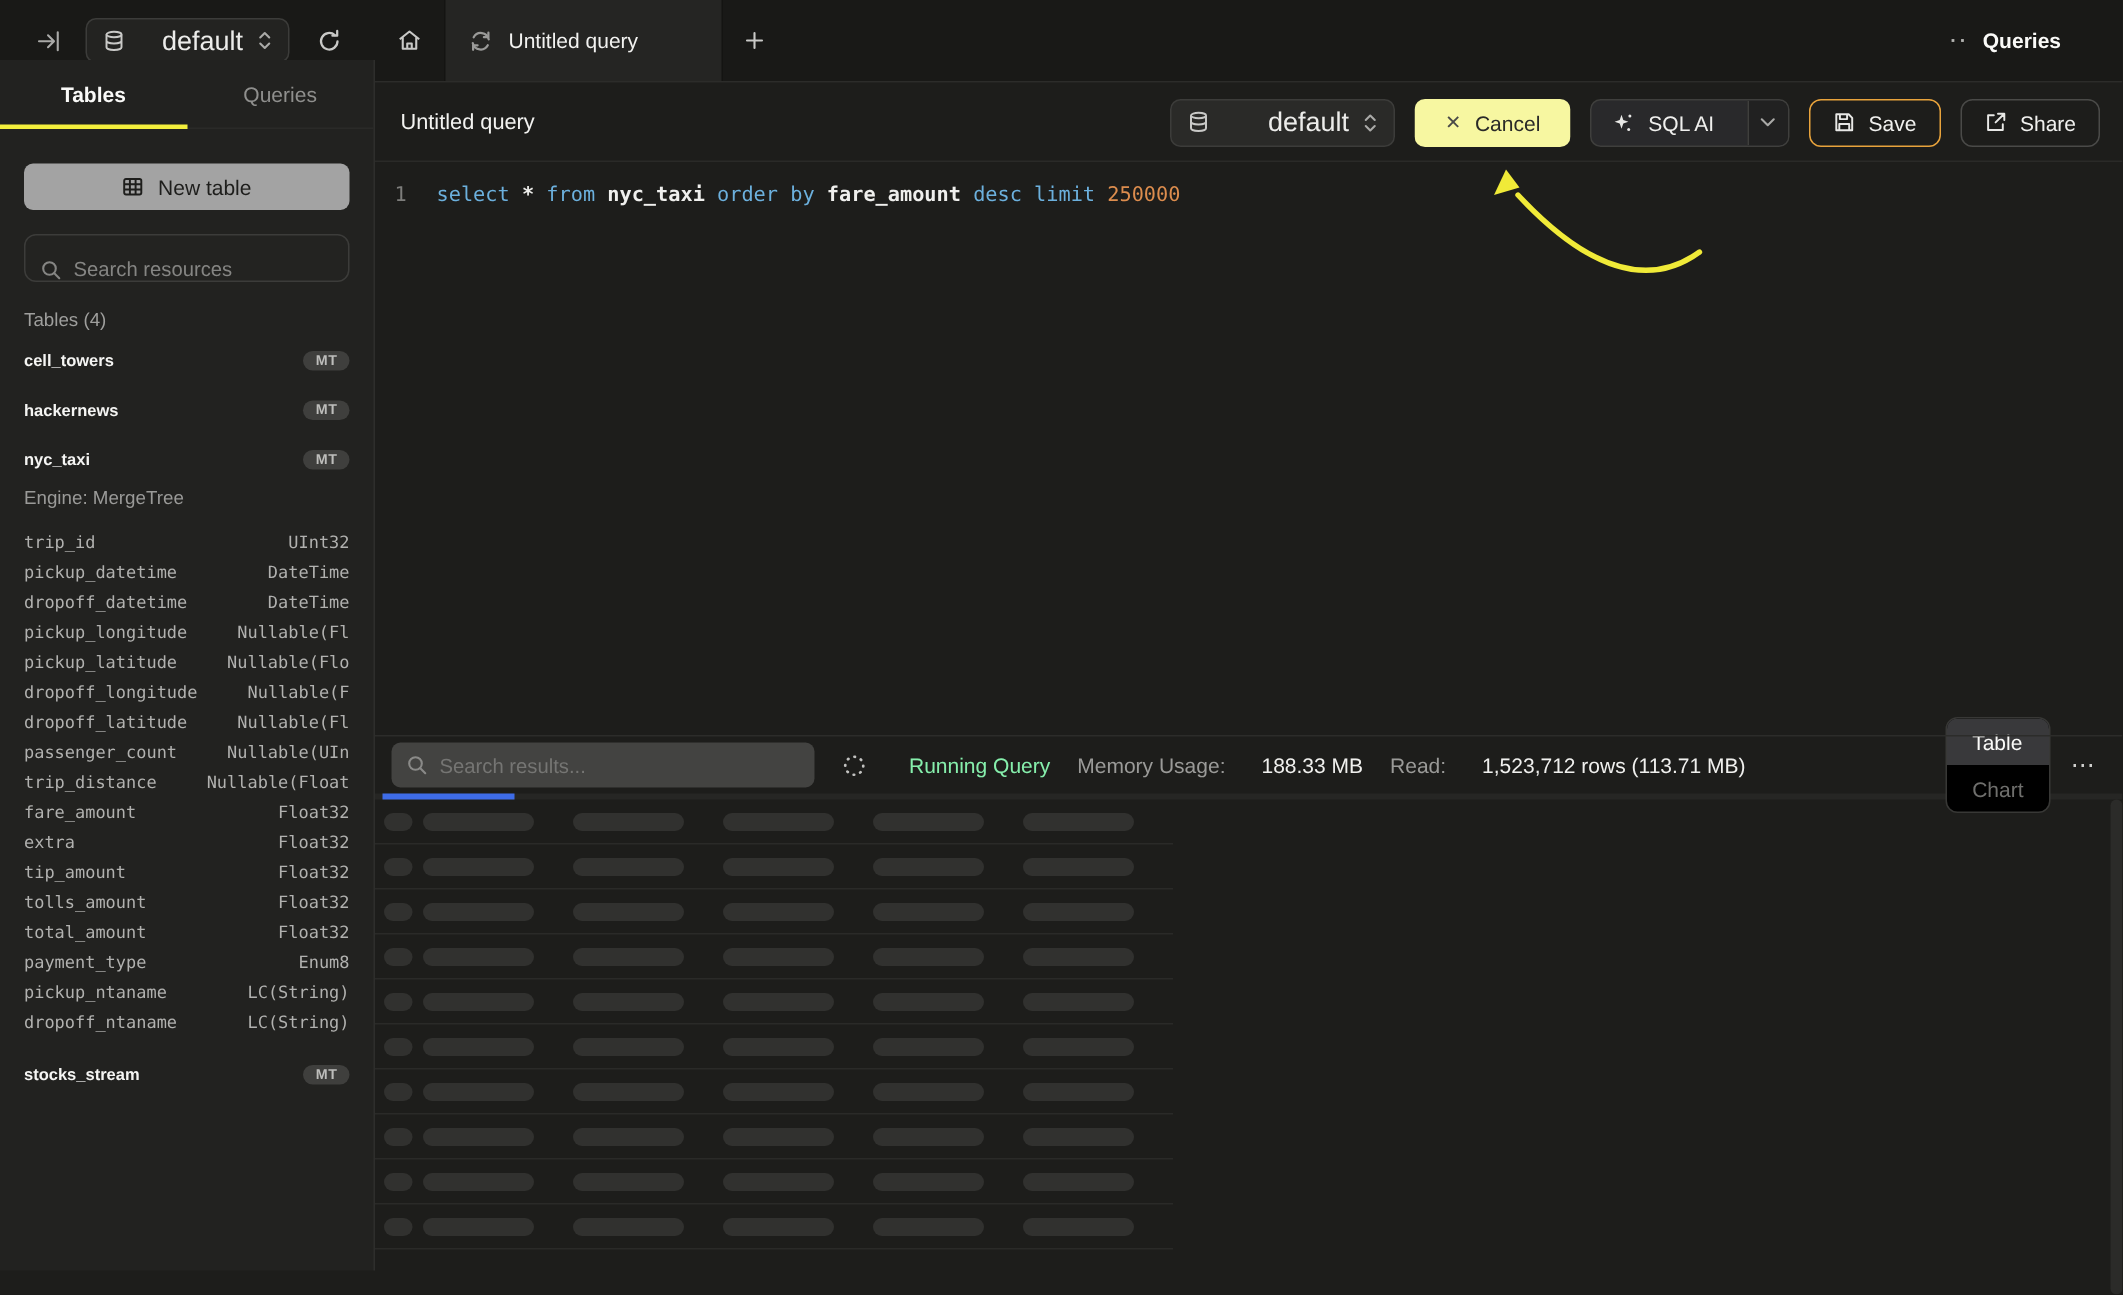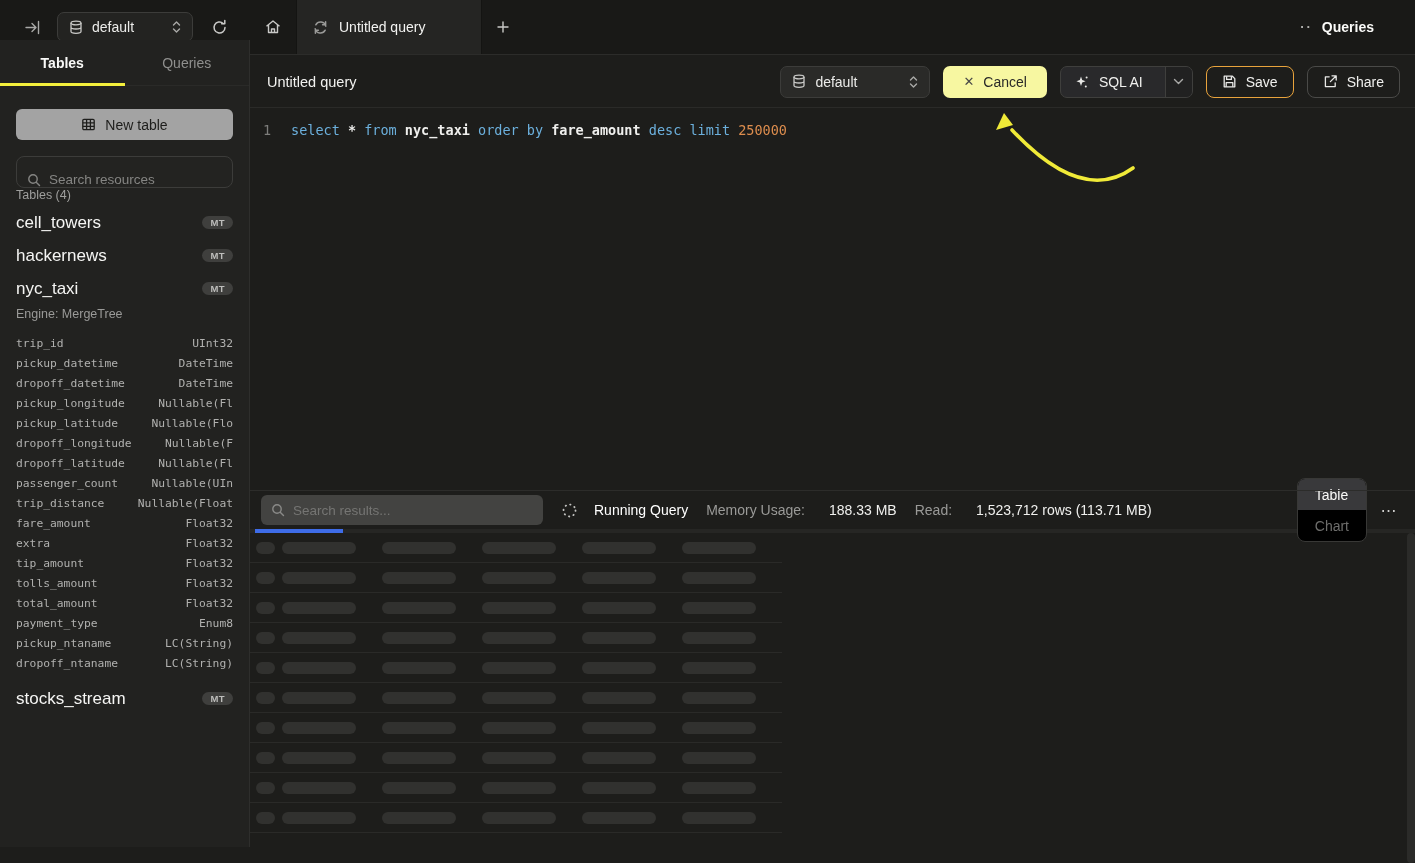--- a/index.html
+++ b/index.html
@@ -14,21 +14,21 @@
   
   .topbar { position:absolute; left:0; top:0; width:1415px; height:55px;
     background:#191917; border-bottom:1px solid #2c2c2a; display:flex; align-items:stretch; }
   .topbar-left { width:250px; display:flex; align-items:center; flex:none; }
   .icon-btn { display:flex; align-items:center; justify-content:center; cursor:pointer;
     color:#a9a9a7; background:none; border:none; }
   .collapse-btn { margin-left:20px; width:24px; height:24px; }
   .select-box { display:flex; align-items:center; gap:9px; height:30px; padding:0 10px 0 11px;
     border:1px solid #3c3c3a; border-radius:7px; background:#232321; cursor:pointer; }
   .topbar-left .select-box { margin-left:13px; width:136px; }
-  .select-box .sel-label { color:#ececea; font-size:14px; flex:1; }
+  .select-box .sel-label { color:#ececea; font-size:18px; flex:1;text-align:right; }
   .refresh-btn { margin-left:12px; width:28px; height:28px; }
   .tabstrip { display:flex; align-items:stretch; }
   .home-btn { width:46px; }
   .query-tab { width:186px; background:#252523; border-left:1px solid #141412; border-right:1px solid #141412;
     display:flex; align-items:center; gap:11px; padding:0 16px; cursor:pointer; }
   .query-tab .tab-label { color:#f2f2f0; font-weight:500; }
   .plus-btn { width:42px; font-size:17px; }
   .topbar-right { margin-left:auto; display:flex; align-items:center; gap:9px; padding-right:41px; cursor:pointer; }
   .dots-icon { color:#b2b2b0; letter-spacing:2px; font-weight:700; font-size:13px; line-height:6px; }
   .queries-label { color:#fafaf8; font-weight:600; }
@@ -42,24 +42,24 @@
   .sidebar-tab.active { color:#fafaf8; font-weight:600; }
   .sidebar-tab.active::after { content:""; position:absolute; left:0; right:0; bottom:-1px; height:3px; background:#f3ef3c; }
   .sidebar-body { padding:23px 16px 0 16px; }
   .new-table-btn { width:100%; height:31px; background:#a3a3a3; color:#1e1e1c; border:none; border-radius:6px;
     font-size:14px; font-weight:500; font-family:inherit; display:flex; align-items:center; justify-content:center; gap:9px; cursor:pointer; }
   .search-box { margin-top:16px; height:32px; border:1px solid #3c3c3a; border-radius:8px;
     display:flex; align-items:flex-end; gap:8px; padding:0 10px; background:#232321; }
   .search-box input { flex:1; background:none; border:none; outline:none; color:#cfcfcd;
     font-family:inherit; font-size:13.5px; }
   .search-box input::placeholder { color:#858583; }
-  .section-label { margin-top:0; color:#9f9f9d; font-size:12.5px; }
+  .section-label { margin-top:18px; color:#9f9f9d; font-size:12.5px; }
   .tables-list { margin-top:4px; }
   .table-row { height:33px; display:flex; align-items:center; justify-content:space-between; cursor:pointer; }
-  .table-row .table-name { color:#f5f5f3; font-size:17px; font-weight:400; }
+  .table-row .table-name { color:#f5f5f3; font-size:11px; font-weight:700; }
   .mt-badge { background:#3f3f3d; color:#bdbdbb; font-size:9.5px; font-weight:700; letter-spacing:.4px;
     border-radius:9px; padding:1px 8px; }
   .engine-line { margin-top:2px; height:20px; color:#9a9a98; font-size:12.5px; }
   .cols-list { margin-top:6px; }
   .col-row { height:20px; display:flex; align-items:center; justify-content:space-between;
     font-family:"DejaVu Sans Mono", monospace; font-size:11.3px; color:#b1b1af; white-space:nowrap; cursor:default; }
   .stocks-row { margin-top:9px; }
 
   
   .main { position:absolute; left:250px; top:56px; width:1165px; height:807px; background:#1d1d1b; }
@@ -90,21 +90,21 @@
   .arrow-annot { position:absolute; left:740px; top:2px; pointer-events:none; }
 
   
   .results-toolbar { height:38px; display:flex; align-items:center; padding:0 14px 0 11px; }
   .results-search { width:282px; height:30px; background:#434341; border-radius:6px;
     display:flex; align-items:center; gap:8px; padding:0 10px; }
   .results-search input { flex:1; background:none; border:none; outline:none; color:#cfcfcd; font-family:inherit; font-size:13.5px; }
   .results-search input::placeholder { color:#757573; }
   .spinner { margin-left:18px; animation:spin 1.1s linear infinite; }
   @keyframes spin { to { transform:rotate(360deg); } }
-  .status-text { margin-left:16px; color:#ffffff; }
+  .status-text { margin-left:28px; color:#86efac; }
   .stat-label { margin-left:18px; color:#9a9a98; }
   .stat-value { margin-left:24px; color:#f0f0ee; }
   .toolbar-right { margin-left:auto; display:flex; align-items:center; gap:10px; }
   .view-toggle { display:flex; border:1px solid #38383, #38383633; border:1px solid #383836; border-radius:8px; overflow:hidden; background:#000000;flex-direction:column; }
   .view-btn { height:31px; padding:0 17px; display:flex; align-items:center; font-size:14px; font-weight:500;
     background:none; border:none; color:#6f6f6d; font-family:inherit; cursor:pointer; }
   .view-btn.active { background:#39393b; color:#fafaf8; }
   .more-btn { color:#d0d0ce; font-size:16px; letter-spacing:1px; width:24px; }
 
   .progress-track { height:4px; background:#262624; }

